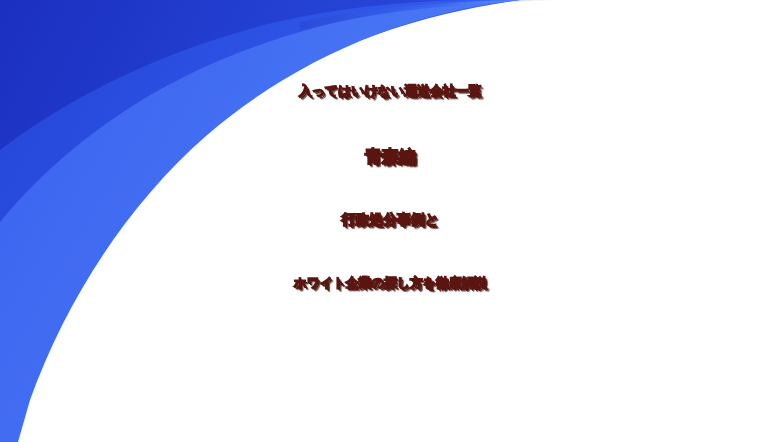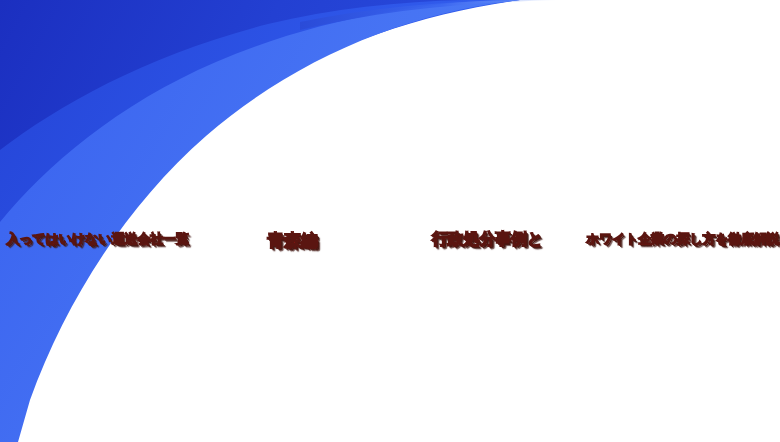--- a/index.html
+++ b/index.html
@@ -34,20 +34,21 @@
 
   
   #title-block {
     position: absolute;
     left: 0;
     top: 0;
     width: 780px;
     height: 442px;
     z-index: 2;
     display: flex;
+    flex-direction: column;
     align-items: center;
     justify-content: flex-start;
     padding-top: 84px;
     box-sizing: border-box;
     pointer-events: none;
   }
 
   .title-line {
     display: block;
     width: 100%;
@@ -119,21 +120,21 @@
   <div id="title-block">
 
     <div class="title-line line-1" style="font-size: 13px;">入ってはいけない運送会社一覧</div>
 
     <div class="spacer-a"></div>
 
     <div class="title-line line-2" style="font-size: 17px;">青森編</div>
 
     <div class="spacer-b"></div>
 
-    <div class="title-line line-3" style="font-size: 16px; font-family: Liberation Mono, monospace;">行政処分事例と</div>
+    <div class="title-line line-3" style="font-size: 14px;">行政処分事例と</div>
 
     <div class="spacer-c"></div>
 
     <div class="title-line line-4" style="font-size: 13px;">ホワイト企業の探し方を徹底解説</div>
 
   </div>
 
 </div>
 
 </body></html>

